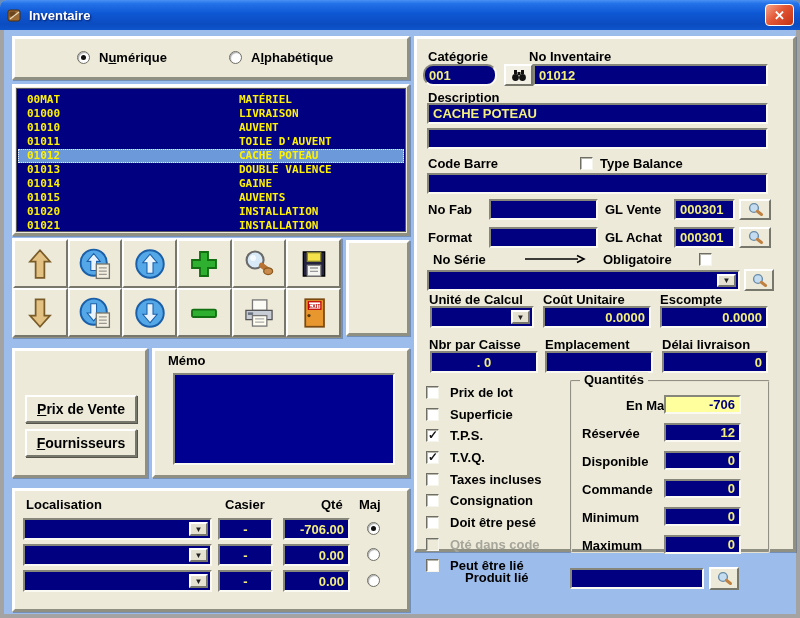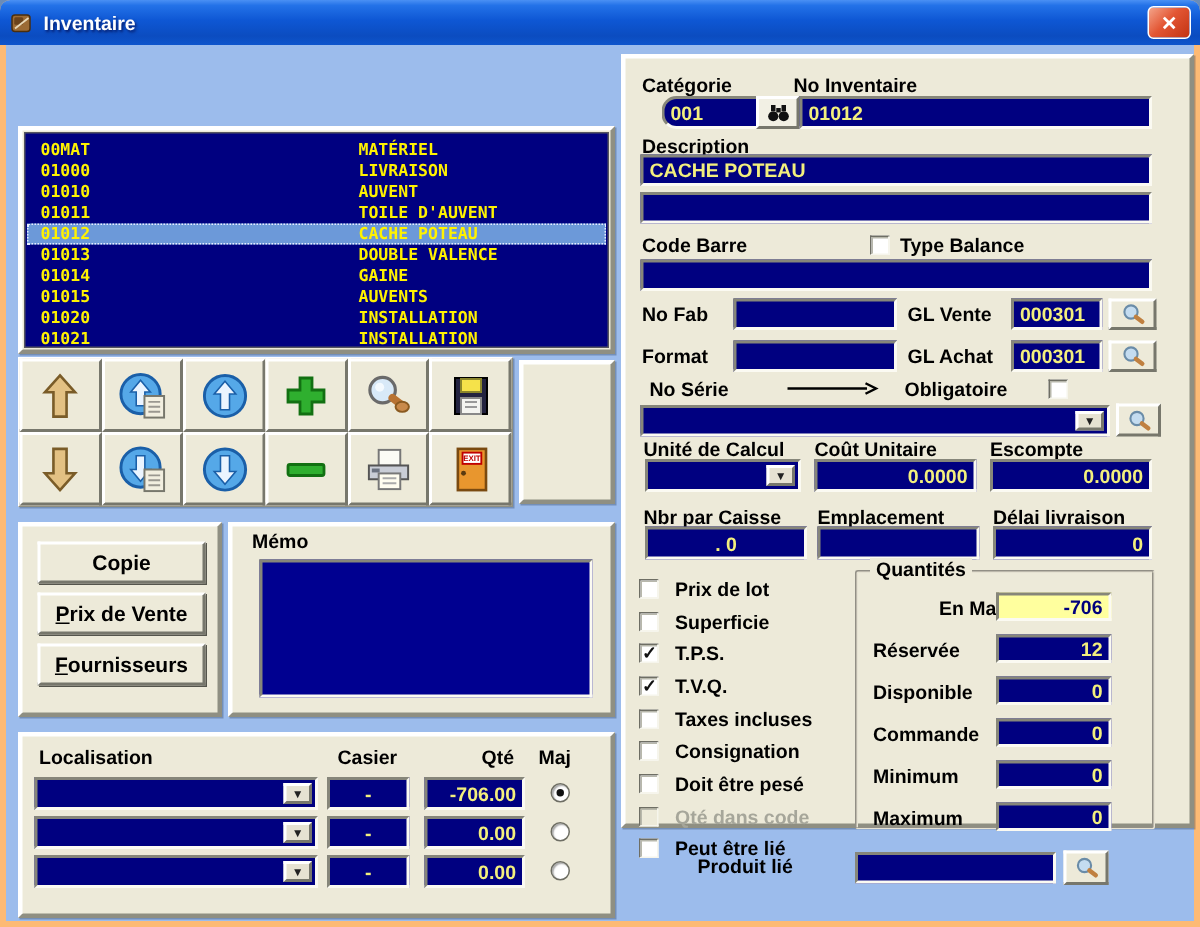--- a/index.html
+++ b/index.html
@@ -1,18 +1,18 @@
 <!DOCTYPE html>
 <html><head>
 <meta charset="utf-8">
 <style>
   html,body{margin:0;padding:0;background:#6a8cb8;}
   *{box-sizing:border-box;}
   .window{position:relative;width:800px;height:618px;overflow:hidden;
-    border-radius:7px 7px 0 0;background:#fdba74;
+    border-radius:7px 7px 0 0;background:#a3a3a3;
     font-family:"Liberation Sans",sans-serif;text-decoration:underline;}
   .titlebar{position:absolute;left:0;top:0;right:0;height:30px;
     background:linear-gradient(180deg,#4A90F4 0%,#2372E8 12%,#0E57D4 45%,#0B4CC0 80%,#0E55CC 100%);
     display:flex;align-items:center;padding:0 6px;}
   .title-text{color:#fff;font-weight:bold;font-size:13px;text-shadow:1px 1px 2px rgba(0,0,60,.7);margin-left:6px;}
   .closebtn{position:absolute;right:6px;top:4px;width:29px;height:22px;border:1px solid #fff;border-radius:4px;
     background:linear-gradient(135deg,#F4A58B 0%,#E35634 45%,#C23313 100%);
     color:#fff;font-weight:bold;font-size:13px;display:flex;align-items:center;justify-content:center;cursor:pointer;}
   .client{position:absolute;left:4px;top:30px;right:4px;bottom:4px;background:#9CBCEC;}
 
@@ -71,20 +71,26 @@
         </svg>
     </span>
     <span class="title-text">Inventaire</span>
     <div class="closebtn">
         <span>✕</span>
       </div>
   </div>
 
   <div class="client">
 
+    <div class="panel" style="left:8px;top:6px;width:398px;height:44px;">
+      <div class="rad sel" style="left:62px;top:12px;"></div>
+      <span class="lbl" style="left:84px;top:11px;"><span>N</span><u>u</u><span>mérique</span></span>
+      <div class="rad" style="left:214px;top:12px;"></div>
+      <span class="lbl" style="left:236px;top:11px;"><span>A</span><u>l</u><span>phabétique</span></span>
+    </div>
 
     <div class="panel" style="left:8px;top:54px;width:398px;height:152px;">
       <div class="listbox">
         <div class="lrow" style="top:4px;text-align:right;">
             <span class="lcode">00MAT</span>
             <span class="lname">MATÉRIEL</span>
           </div>
         <div class="lrow" style="top:18px;">
             <span class="lcode">01000</span>
             <span class="lname">LIVRAISON</span>
@@ -229,23 +235,20 @@
                 <text x="12.5" y="8.6" text-anchor="middle" font-size="4.2" font-weight="bold" fill="#C00000" font-family="Liberation Sans, sans-serif">EXIT</text>
                 <circle cx="8" cy="15" r="1.3" fill="#5A3A10"></circle>
               </svg>
             </span>
           </div>
       </div>
     </div>
     <div class="panel" style="left:342px;top:210px;width:64px;height:96px;"></div>
 
     <div class="panel" style="left:8px;top:318px;width:136px;height:130px;">
-      <div class="btn pushbtn" style="left:10px;top:10px;width:112px;height:28px;">
-          <span>Copie</span>
-        </div>
       <div class="btn pushbtn" style="left:10px;top:44px;width:112px;height:28px;">
           <span><u>P</u><span>rix de Vente</span></span>
         </div>
       <div class="btn pushbtn" style="left:10px;top:78px;width:112px;height:28px;">
           <span><u>F</u><span>ournisseurs</span></span>
         </div>
     </div>
     <div class="panel" style="left:148px;top:318px;width:258px;height:130px;">
       <span class="lbl" style="left:13px;top:2px;">Mémo</span>
       <div class="memoarea" style="left:18px;top:22px;width:222px;height:92px;"></div>
@@ -283,21 +286,21 @@
             <span>▼</span>
           </div>
         </div>
       <div class="fld c" style="left:203px;top:79px;width:55px;height:22px;">-</div>
       <div class="fld r" style="left:268px;top:79px;width:67px;height:22px;">0.00</div>
       <div class="rad" style="left:352px;top:83px;"></div>
     </div>
 
     <div class="panel" style="left:410px;top:6px;width:382px;height:516px;">
       <span class="lbl" style="left:11px;top:10px;">Catégorie</span>
-      <div class="fld" style="left:24px;top:25px;width:74px;height:22px;border-radius:10px;">001</div>
+      <div class="fld" style="left:6px;top:25px;width:74px;height:22px;border-radius:10px;">001</div>
       <div class="btn" style="position:absolute;left:87px;top:25px;width:29px;height:22px;background:#F2F0E4;">
           <span>
             <svg width="18" height="14" viewBox="0 0 18 14">
               <path d="M4 2 H7 V6 H4 Z M11 2 H14 V6 H11 Z" fill="#111"></path>
               <circle cx="5.5" cy="9.5" r="3.4" fill="#111"></circle>
               <circle cx="12.5" cy="9.5" r="3.4" fill="#111"></circle>
               <rect x="7.5" y="4" width="3" height="3" fill="#111"></rect>
             </svg>
           </span>
         </div>

